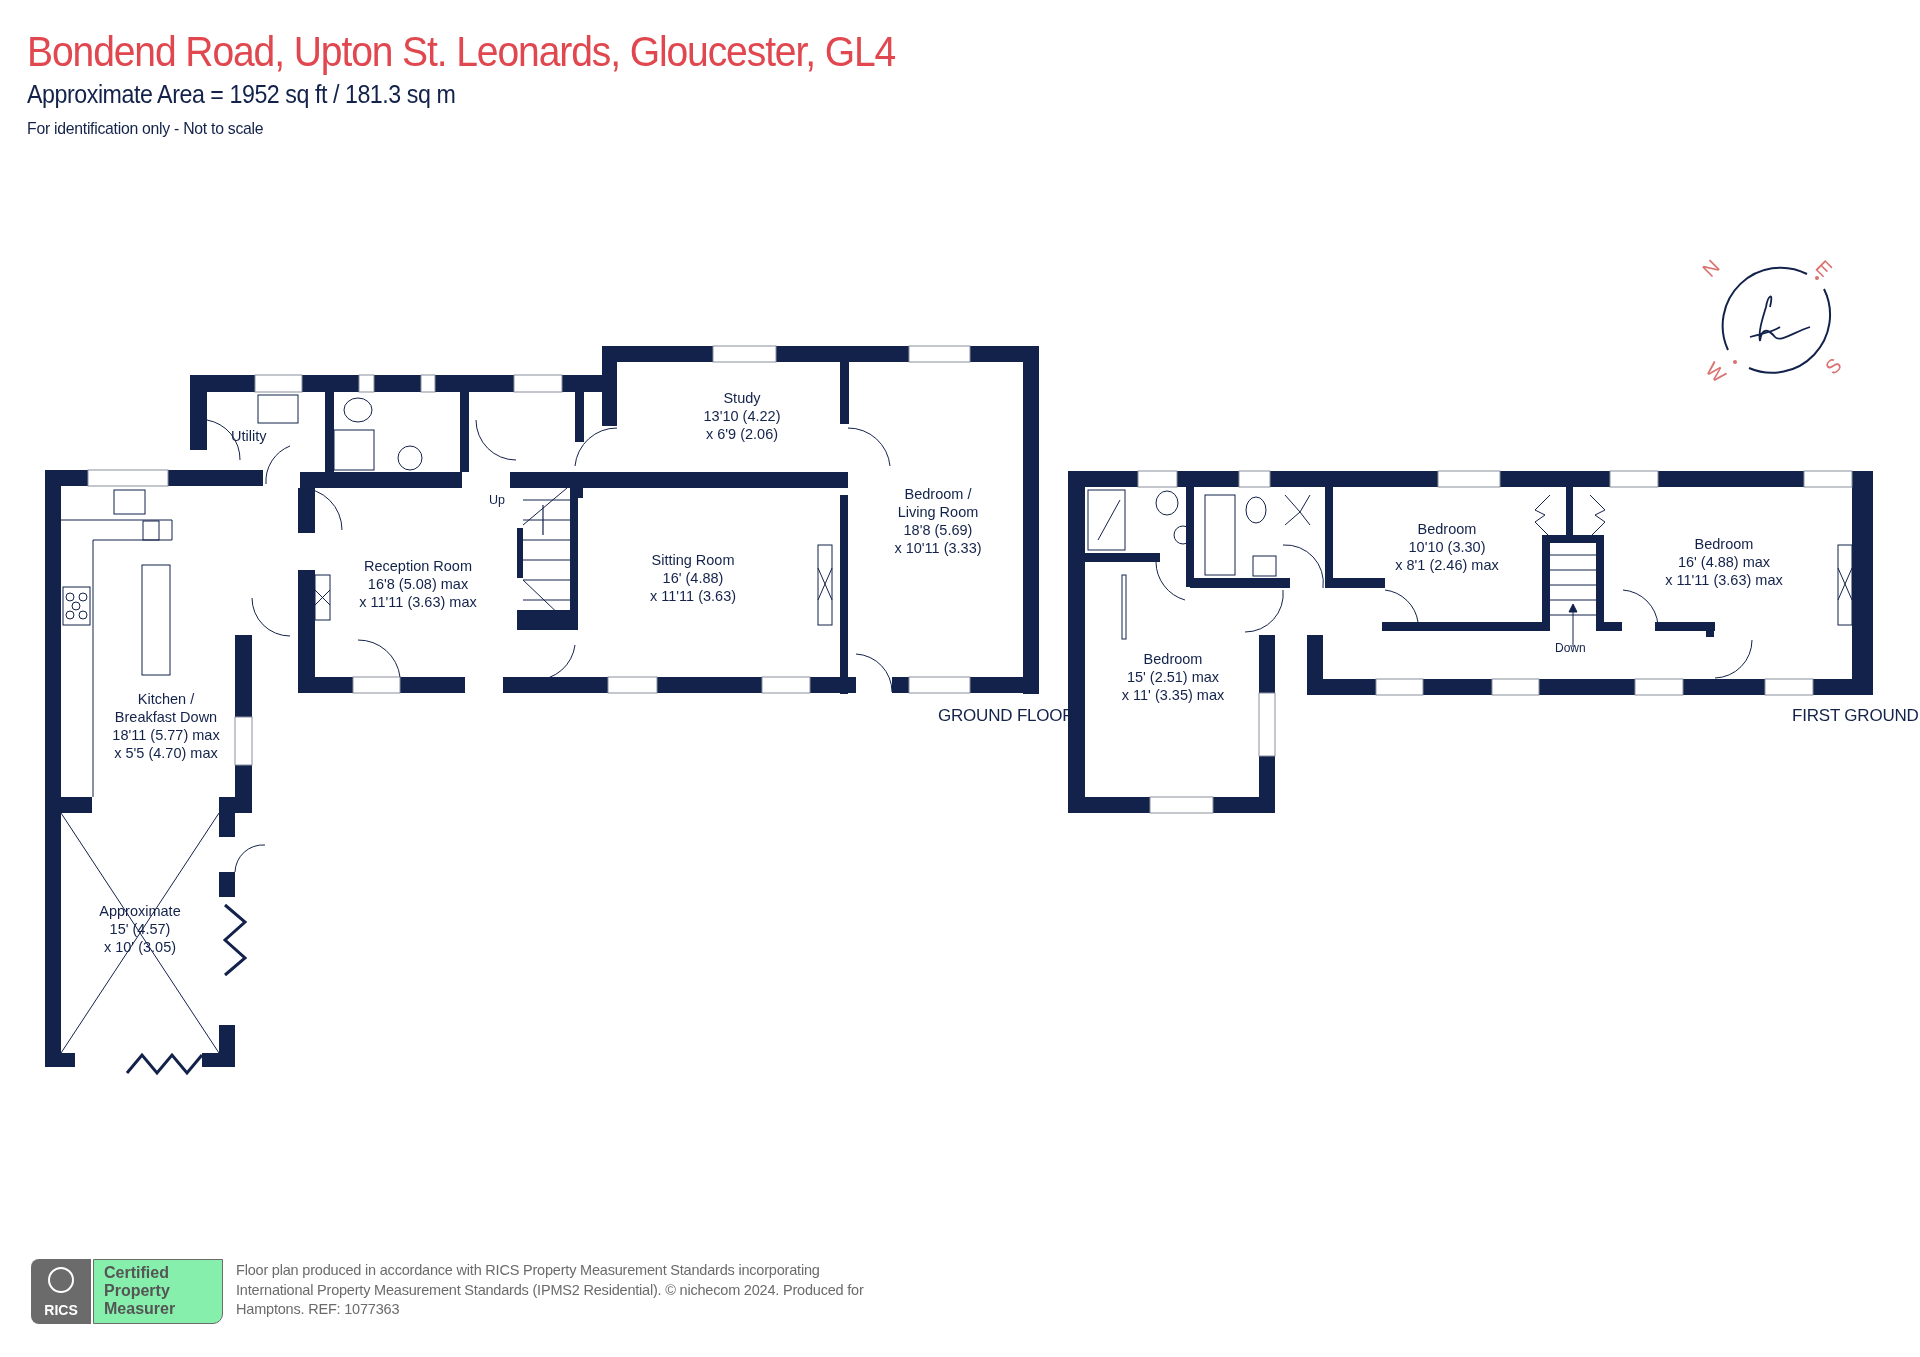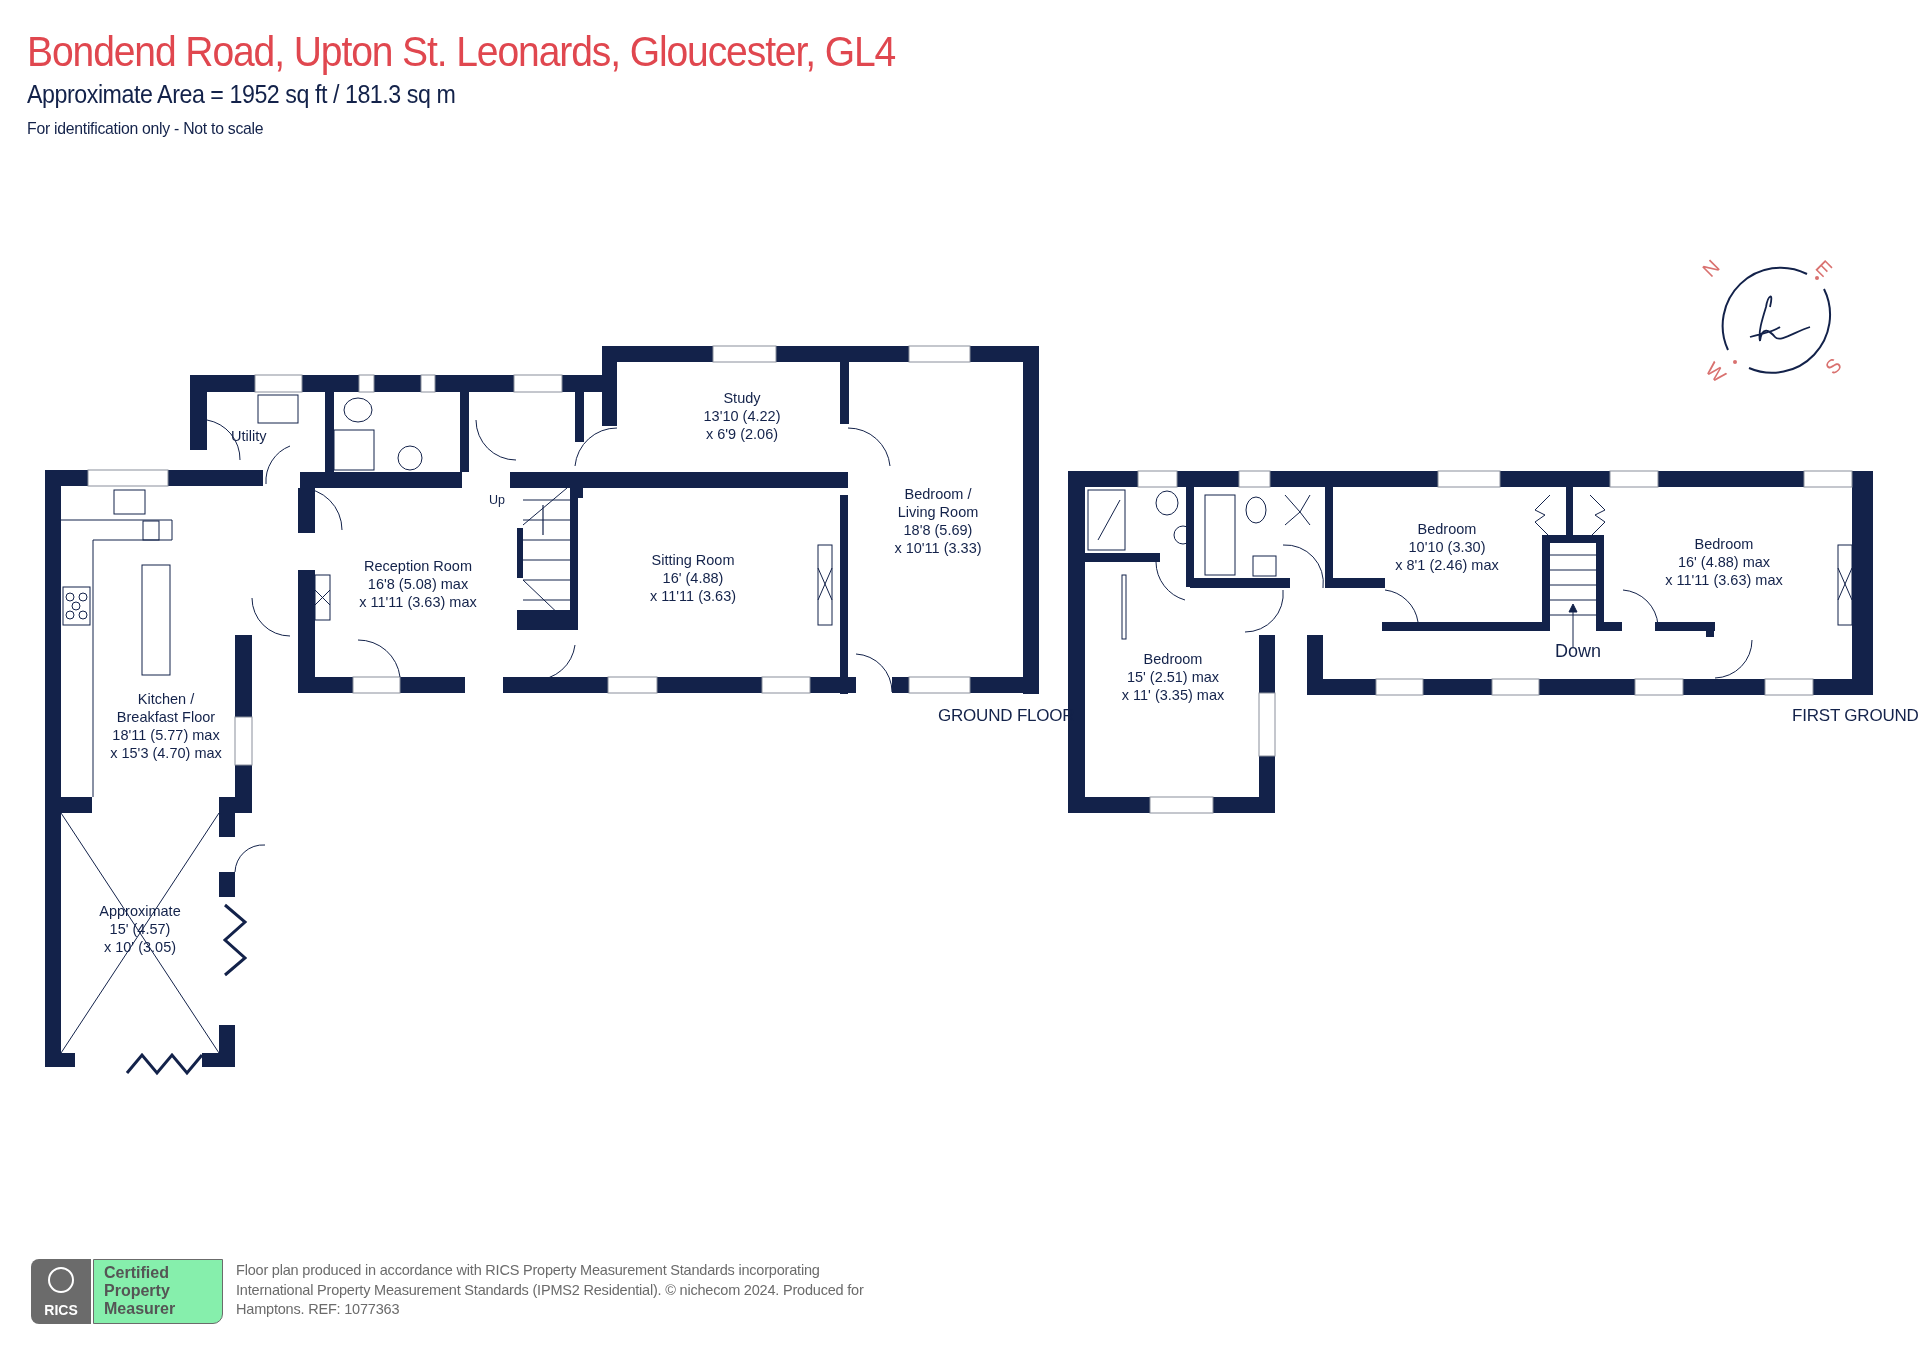--- a/index.html
+++ b/index.html
@@ -223,23 +223,23 @@
   <div>x 11'11 (3.63)</div>
 </div>
 <div class="room-label" style="left:938px;top:485px;">
   <div>Bedroom /</div>
   <div>Living Room</div>
   <div>18'8 (5.69)</div>
   <div>x 10'11 (3.33)</div>
 </div>
 <div class="room-label" style="left:166px;top:690px;">
   <div>Kitchen /</div>
-  <div>Breakfast Floor</div>
+  <div>Breakfast Down</div>
   <div>18'11 (5.77) max</div>
-  <div>x 15'3 (4.70) max</div>
+  <div>x 5'5 (4.70) max</div>
 </div>
 <div class="room-label" style="left:140px;top:902px;">
   <div>Approximate</div>
   <div>15' (4.57)</div>
   <div>x 10' (3.05)</div>
 </div>
 <div class="floor-label" style="left:919px;top:706px;">GROUND FLOOR</div>
 
 <div class="room-label" style="left:1173px;top:650px;">
   <div>Bedroom</div>
@@ -249,21 +249,21 @@
 <div class="room-label" style="left:1447px;top:520px;">
   <div>Bedroom</div>
   <div>10'10 (3.30)</div>
   <div>x 8'1 (2.46) max</div>
 </div>
 <div class="room-label" style="left:1724px;top:535px;">
   <div>Bedroom</div>
   <div>16' (4.88) max</div>
   <div>x 11'11 (3.63) max</div>
 </div>
-<div class="small-label" style="left:1555px;top:641px;font-size:18px;">Down</div>
+<div class="small-label" style="left:1555px;top:641px;font-size:12px;">Down</div>
 <div class="floor-label" style="left:1773px;top:706px;">FIRST GROUND</div>
 
 <div id="compass">
   <svg width="150" height="140" viewBox="0 0 150 140">
     <path d="M 107 29 A 58 58 0 0 0 28 105" fill="none" stroke="#13224a" stroke-width="2"></path>
     <path d="M 49 123 A 58 58 0 0 0 124 44" fill="none" stroke="#13224a" stroke-width="2"></path>
     <path d="M 50 92 C 62 88, 72 88, 80 82 M 66 62 C 62 75, 58 88, 60 96 C 62 80, 70 86, 75 92 C 80 98, 96 86, 110 82 M 66 62 C 68 50, 74 46, 70 62" fill="none" stroke="#13224a" stroke-width="1.8"></path>
     <circle cx="117" cy="33" r="2" fill="#d9716f"></circle>
     <circle cx="35" cy="117" r="2" fill="#d9716f"></circle>
   </svg>

